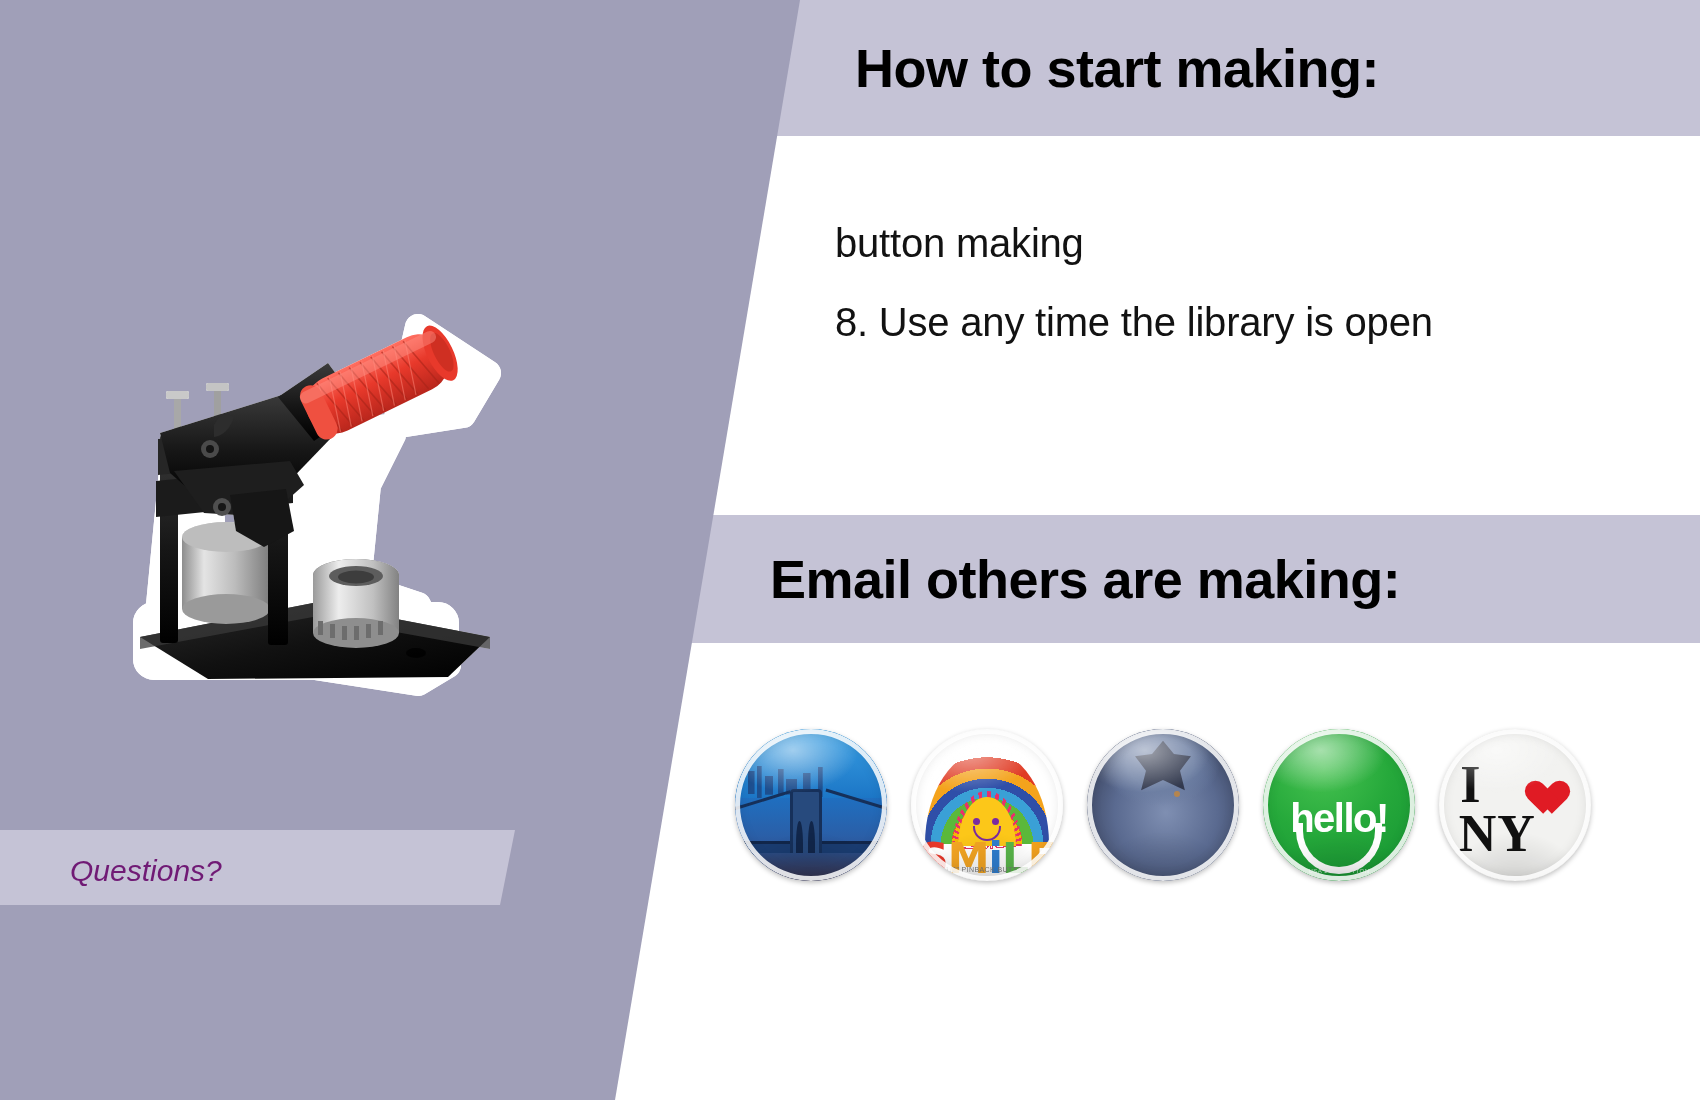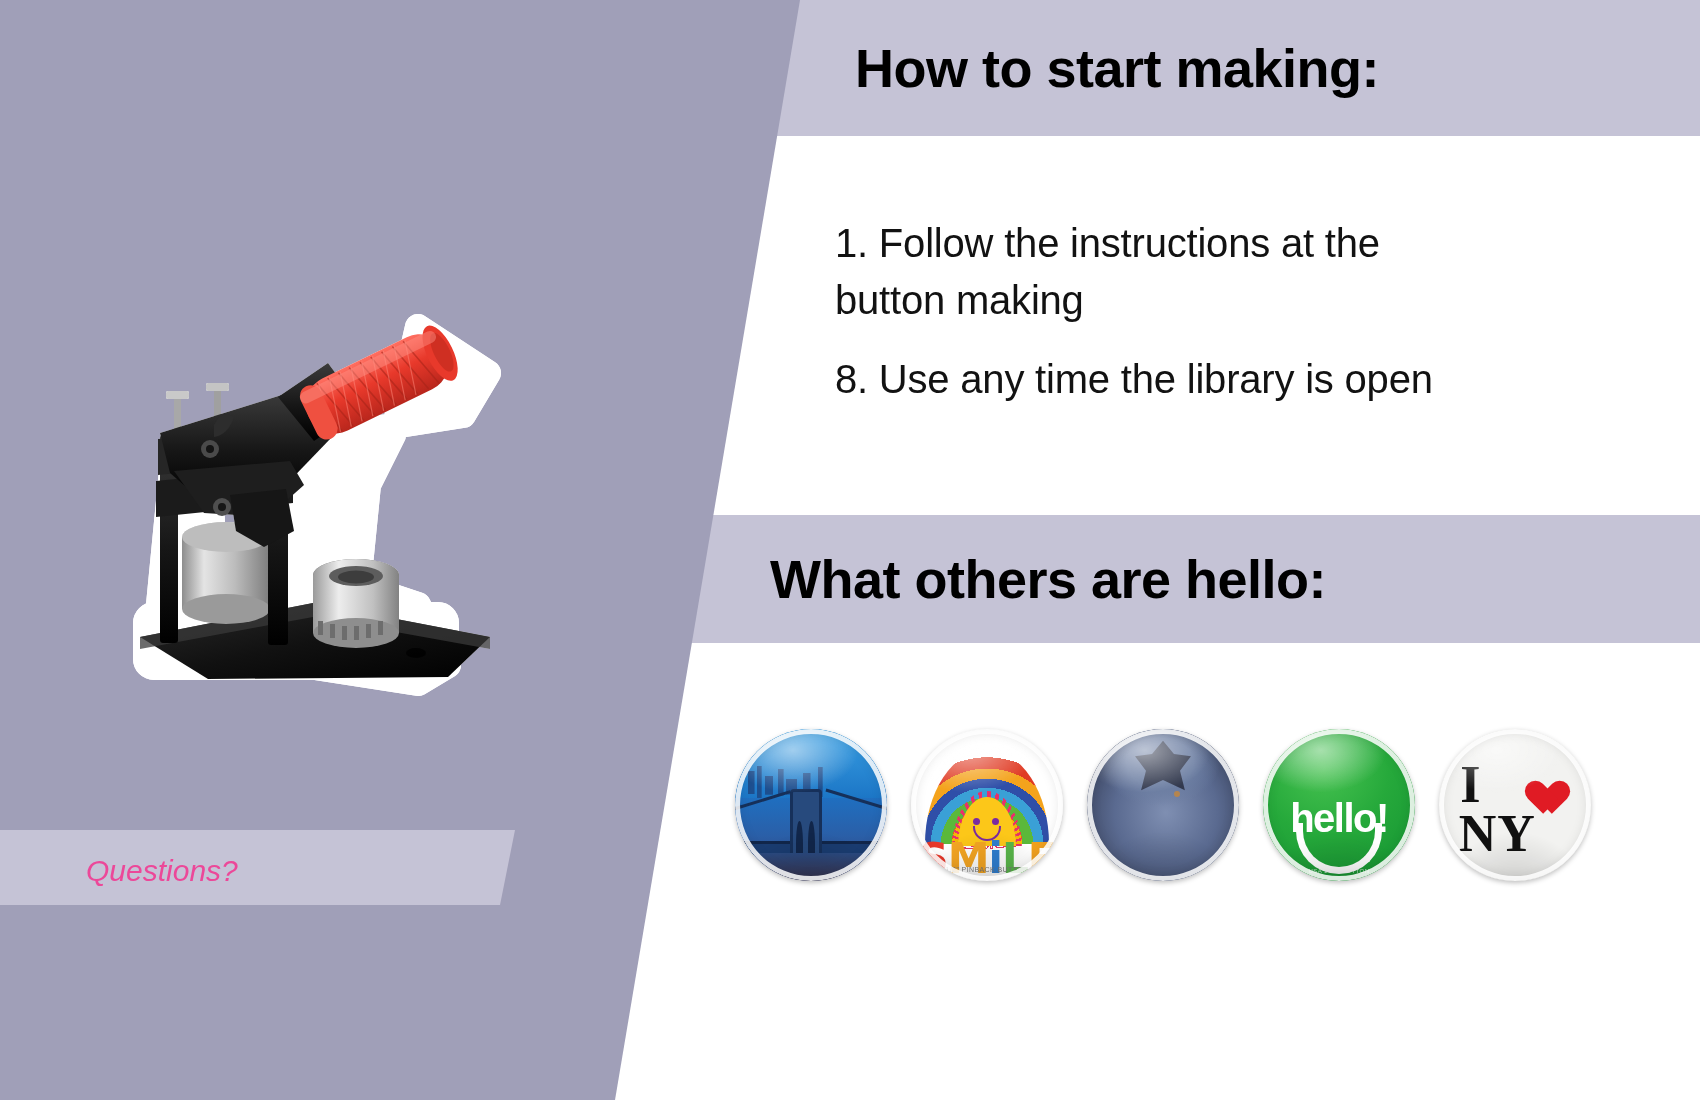--- a/index.html
+++ b/index.html
@@ -254,23 +254,22 @@
     background: #c5c3d6;
     clip-path: polygon(0 0, 515px 0, 500px 75px, 0 75px);
     z-index: 5;
   }
   #questions-text {
     position: absolute;
     left: 70px; top: 850px;
     z-index: 6;
   }
   #q-line1 {
-    font-size: 30px; font-style: italic; color: #ec4899;
+    font-size: 30px; font-style: italic; color: #701a75;
     line-height: 1.42;
-    margin-left: 16px;
   }
   #q-line2 {
     font-size: 30px; color: #111; line-height: 1.42;
   }
 
   
   #press {
     position: absolute;
     left: 118px; top: 285px;
     width: 400px; height: 415px;
@@ -283,30 +282,29 @@
 <body>
 
 <div id="slide">
 
   <div class="band" id="band-top">
     <div class="band-title">How to start making:</div>
   </div>
 
   <div id="instructions">
     <div class="instr-item">
-      <div class="instr-line">1. Follow the instructions at the</div>
       <div class="instr-line">button making</div>
     </div>
     <div class="instr-item">
       <div class="instr-line">8. Use any time the library is open</div>
     </div>
   </div>
 
   <div class="band" id="band-mid">
-    <div class="band-title">What others are hello:</div>
+    <div class="band-title">Email others are making:</div>
   </div>
 
   <div id="gallery">
 
     <div class="badge">
       <div class="bg-bridge">
         <div class="bridge-sky"></div>
         <div class="skyline"></div>
         <div class="cable-l"></div>
         <div class="cable-r"></div>

